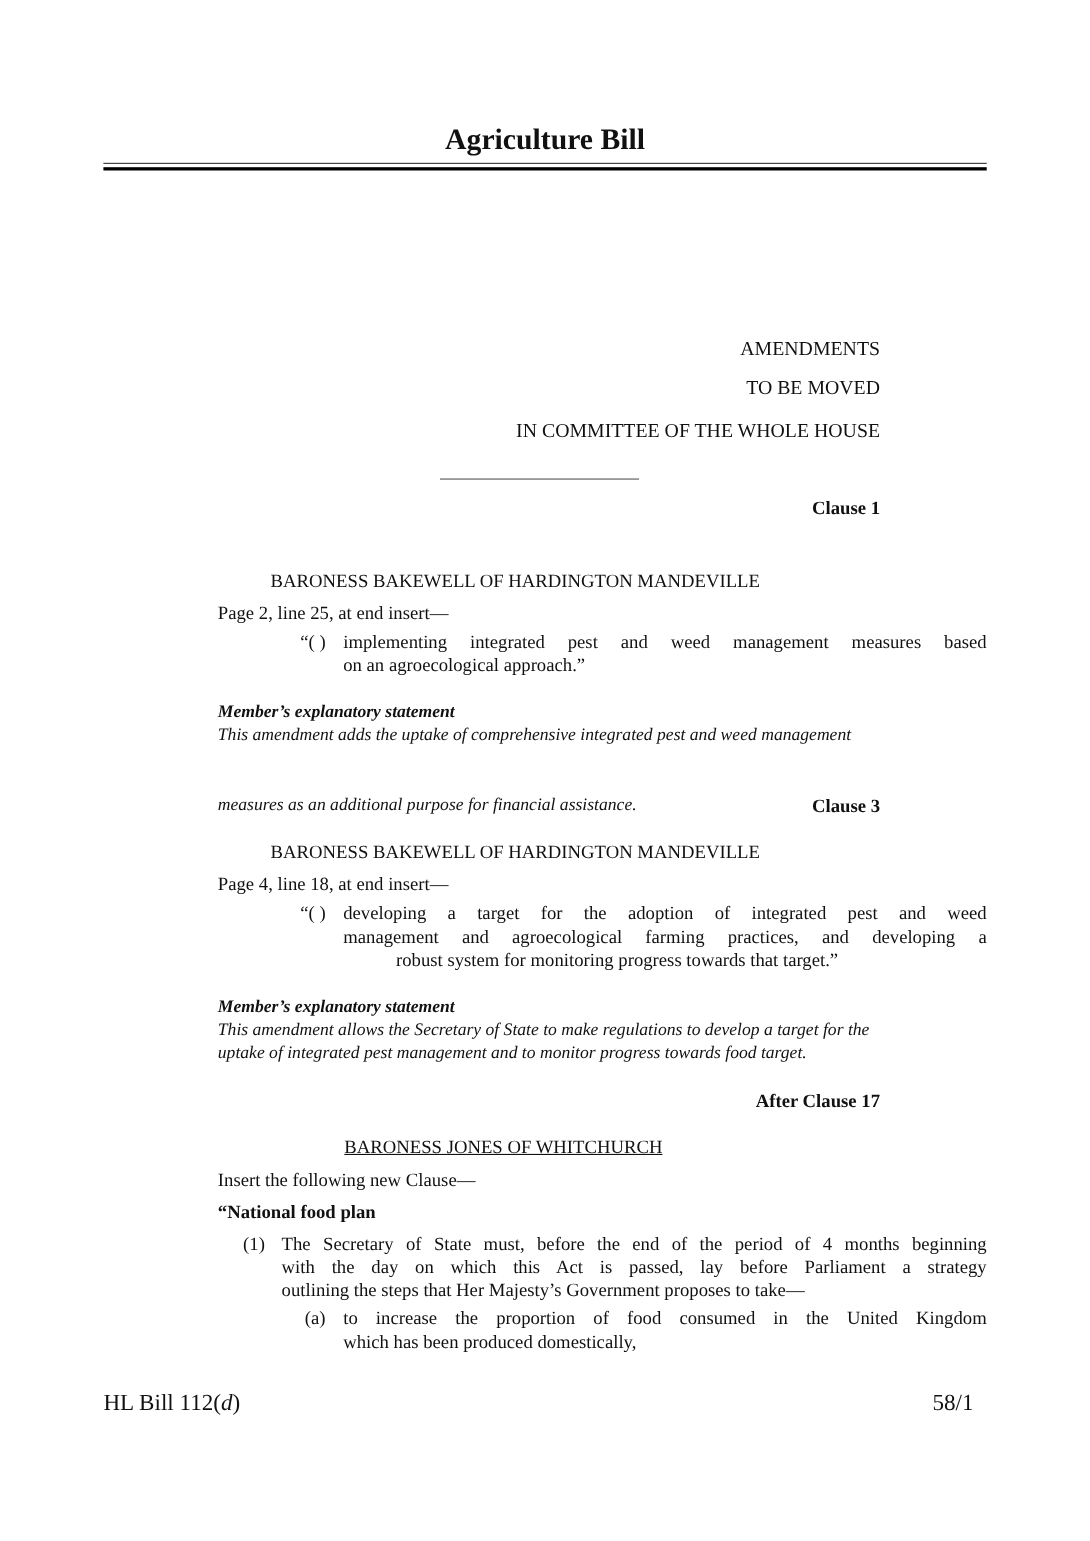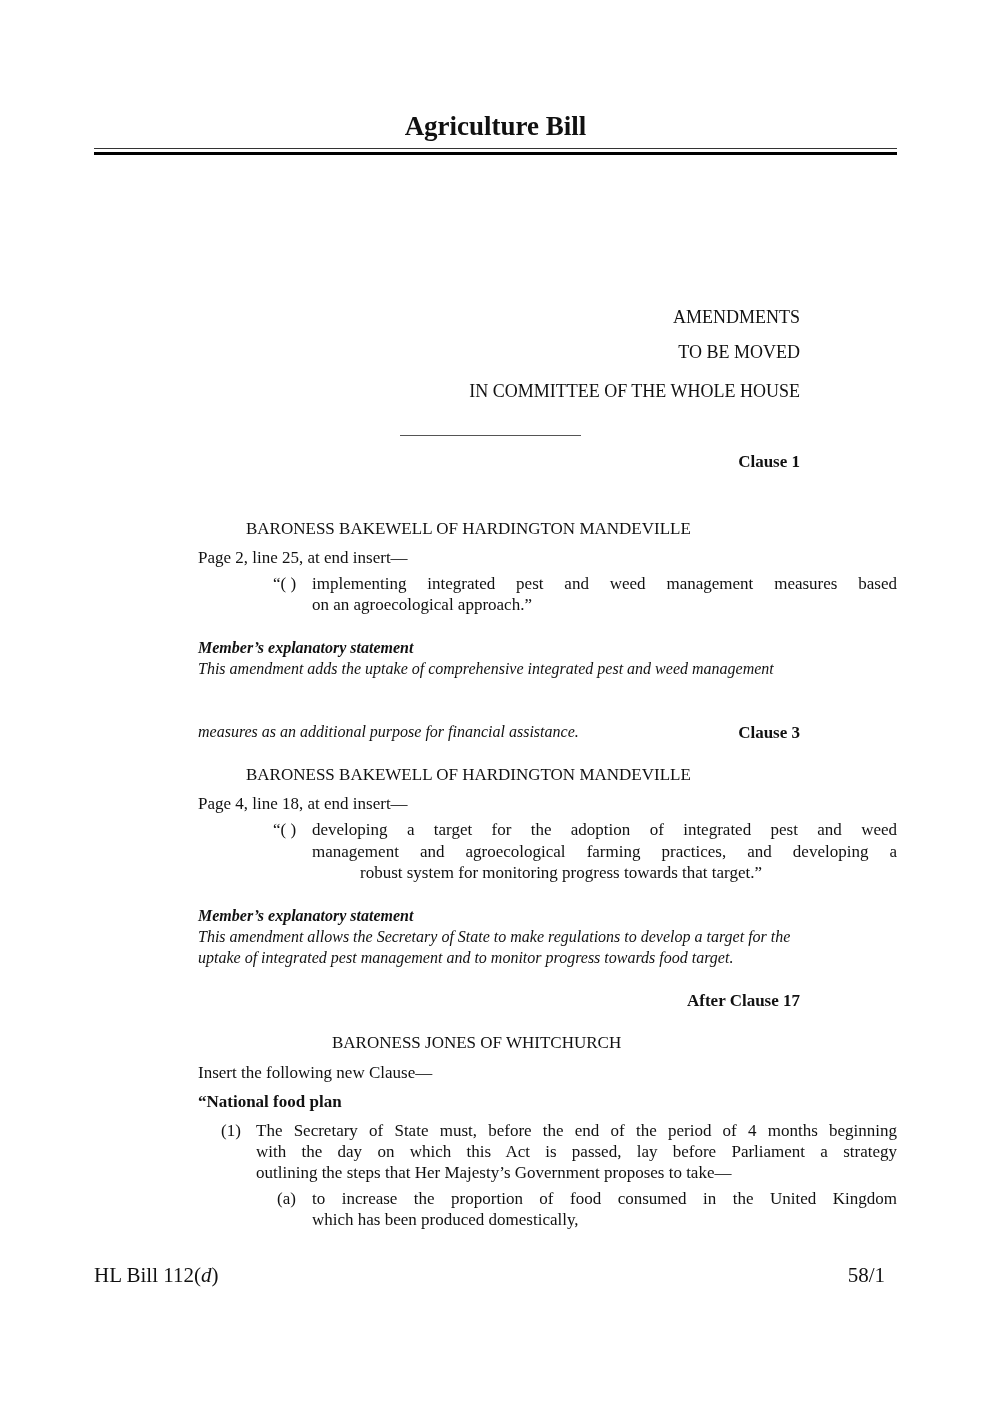--- a/index.html
+++ b/index.html
@@ -50,21 +50,21 @@
 <div class="abs text" style="left:198px; top:793px;">Page 4, line 18, at end insert—</div>
 <div class="abs text" style="left:273px; top:819px;">“( )</div>
 <div class="abs text jline" style="left:312px; top:819px; width:585px;">developing a target for the adoption of integrated pest and weed</div>
 <div class="abs text jline" style="left:312px; top:841px; width:585px;">management and agroecological farming practices, and developing a</div>
 <div class="abs text" style="left:312px; top:862px;margin-left:48px;">robust system for monitoring progress towards that target.”</div>
 <div class="abs ital" style="left:198px; top:905px; font-weight:bold;">Member’s explanatory statement</div>
 <div class="abs ital" style="left:198px; top:926px;">This amendment allows the Secretary of State to make regulations to develop a target for the</div>
 <div class="abs ital" style="left:198px; top:947px;">uptake of integrated pest management and to monitor progress towards food target.</div>
 
 <div class="abs center heading" style="top:989px;">After Clause 17</div>
-<div class="abs text" style="left:332px; top:1032px;">BARONESS JONES OF WHITCHURCH</div>
+<div class="abs text" style="left:313px; top:1032px;text-decoration:underline;">BARONESS JONES OF WHITCHURCH</div>
 <div class="abs text" style="left:198px; top:1062px;">Insert the following new Clause—</div>
 <div class="abs text" style="left:198px; top:1091px; font-weight:bold;">“National food plan</div>
 
 <div class="abs text" style="left:221px; top:1120px;">(1)</div>
 <div class="abs text jline" style="left:256px; top:1120px; width:641px;">The Secretary of State must, before the end of the period of 4 months beginning</div>
 <div class="abs text jline" style="left:256px; top:1141px; width:641px;">with the day on which this Act is passed, lay before Parliament a strategy</div>
 <div class="abs text" style="left:256px; top:1162px;">outlining the steps that Her Majesty’s Government proposes to take—</div>
 
 <div class="abs text" style="left:277px; top:1188px;">(a)</div>
 <div class="abs text jline" style="left:312px; top:1188px; width:585px;">to increase the proportion of food consumed in the United Kingdom</div>

